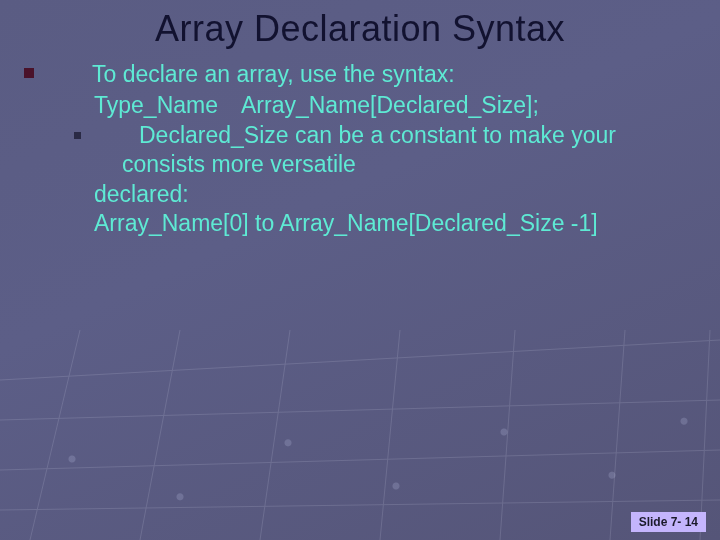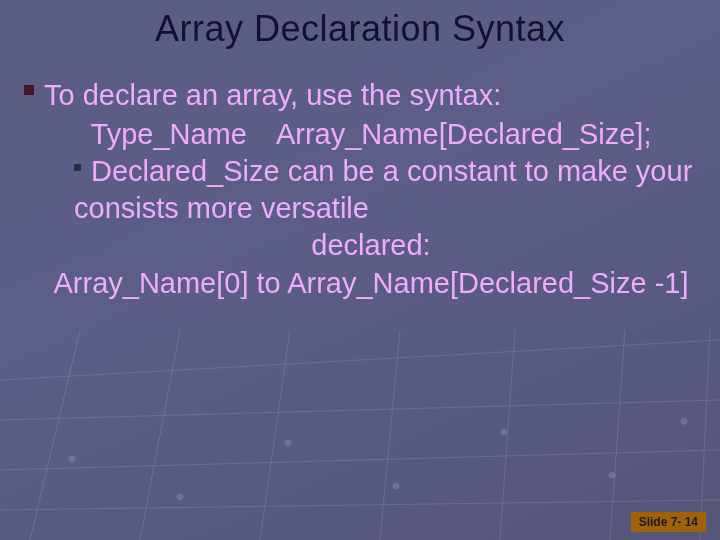--- a/index.html
+++ b/index.html
@@ -35,61 +35,62 @@
     position: relative;
     z-index: 2;
     padding: 8px 24px 0 24px;
     color: #0c0c20;
   }
   .title {
     text-align: center;
     font-size: 36px;
     color: #121230;
     font-weight: 400;
-    margin-bottom: 27px;
+    margin-bottom: 10px;
     letter-spacing: 0.5px;
   }
   .bullet-row {
     display: flex;
     align-items: flex-start;
     gap: 10px;
     margin-bottom: 2px;
   }
   .major-bullet {
     width: 10px;
     height: 10px;
     background: #4a122a;
     margin-top: 8px;
     flex: none;
   }
   .body-text {
-    font-size: 29px;
+    font-size: 23px;
     line-height: 1.28;
-    color: #f0abfc;
+    color: #5eead4;
+    margin-left: 48px;
   }
-  .indent1 { padding-left: 22px; text-align: center; }
+  .indent1 { padding-left: 22px; }
   .sub-row {
     display: flex;
     align-items: flex-start;
     gap: 10px;
     padding-left: 50px;
   }
   .sub-bullet {
     width: 7px;
     height: 7px;
     background: #2a2a45;
     margin-top: 11px;
     flex: none;
   }
   .sub-text-cont { padding-left: 50px; }
   .footer {
     position: absolute;
     right: 14px;
     bottom: 8px;
-    background: #a16207;
+    background: #c4b5fd;
     color: #1a1a2a;
     font-size: 12px;
     font-weight: 700;
     padding: 3px 8px;
     z-index: 3;
   }
 </style>
 </head>
 <body>
 

